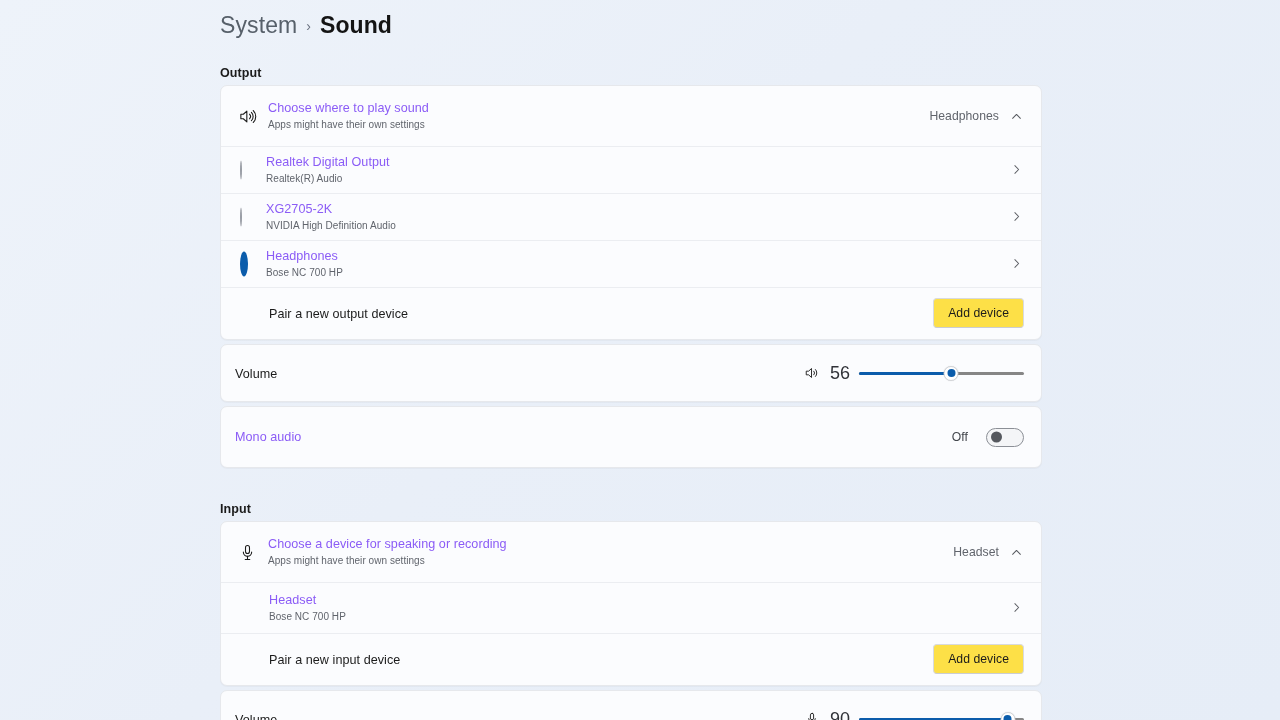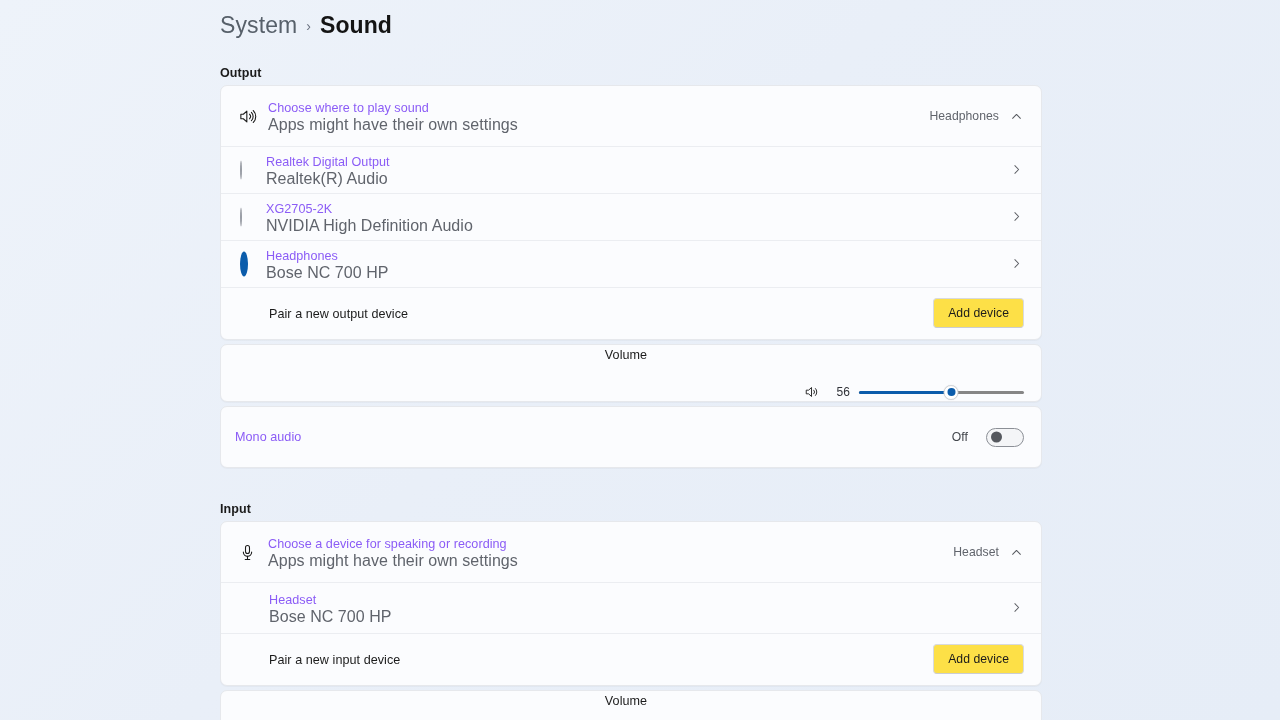--- a/index.html
+++ b/index.html
@@ -80,41 +80,41 @@
   .row.with-sep::before {
     content: "";
     position: absolute;
     left: 0; right: 0; top: 0;
     height: 1px;
     background: #ebedf1;
   }
   .row.hdr { min-height: 60px; }
   .row.device { min-height: 47px; padding-left: 47px; }
   .row.pair { min-height: 52px; padding-left: 48px; }
-  .row.volume { min-height: 56px; padding-left: 7px; flex-direction: column; }
+  .row.volume { min-height: 56px; padding-left: 14px; }
   .row.mono { min-height: 60px; padding-left: 14px; }
 
   .lead-icon {
     width: 30px;
     flex: 0 0 30px;
     display: flex;
     align-items: center;
     justify-content: flex-start;
     color: #1b1b1b;
   }
 
   .texts { flex: 1 1 auto; min-width: 0; }
   .title-1 {
     font-size: 12.6px;
     color: #8b5cf6;
     line-height: 16px;
     letter-spacing: .05px;
   }
   .sub-1 {
-    font-size: 16px;
+    font-size: 10px;
     color: #60646c;
     line-height: 15px;
     margin-top: 1px;
     letter-spacing: .05px;
   }
   .title-plain {
     font-size: 12.6px;
     color: #1b1b1b;
     letter-spacing: .05px;
   }
@@ -176,21 +176,21 @@
   }
 
   
   .slider-icon {
     width: 18px; height: 18px;
     display: flex; align-items: center; justify-content: center;
     color: #1b1b1b;
     flex: 0 0 18px;
   }
   .num {
-    font-size: 12px;
+    font-size: 18px;
     color: #303238;
     width: 20px;
     text-align: right;
     flex: 0 0 20px;
     letter-spacing: .05px;
   }
   .slider {
     position: relative;
     width: 165px;
     height: 18px;

